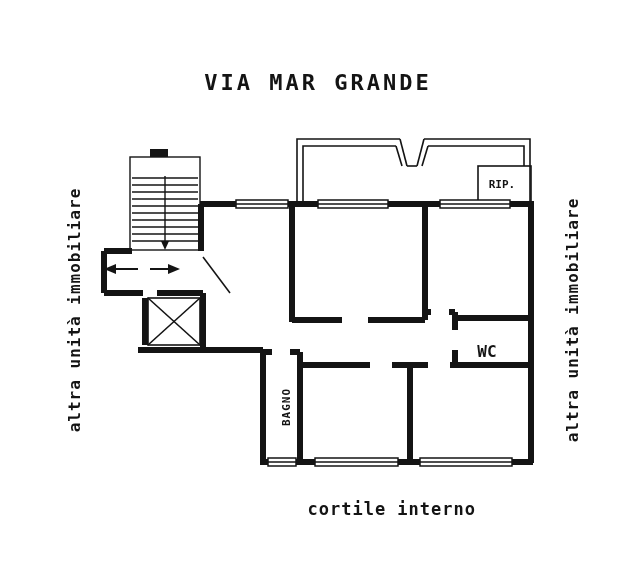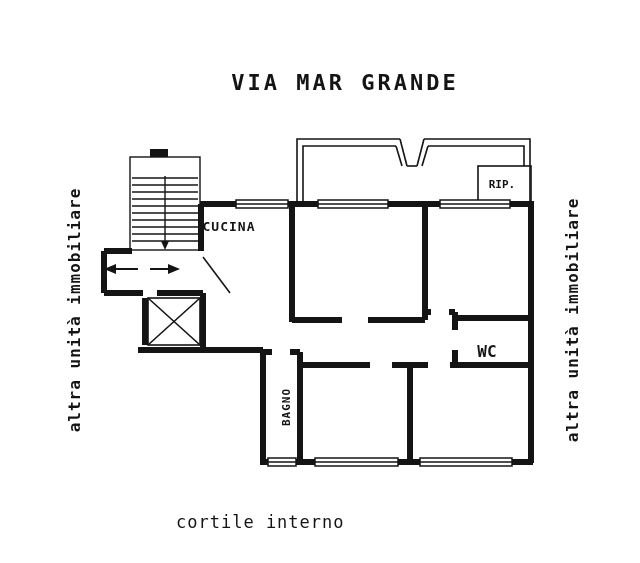--- a/index.html
+++ b/index.html
@@ -7,26 +7,26 @@
     position:relative;
     width:640px;height:563px;
     background:#ffffff;
     font-family:"DejaVu Sans Mono", monospace;
     color:#141414;
     overflow:hidden;
   }
   .plan-svg{position:absolute;left:0;top:0;}
   .lbl{position:absolute;white-space:nowrap;color:#141414;}
   .street-label{
-    left:145px;top:70px;width:400px;
+    left:118px;top:70px;width:400px;
     text-align:center;font-size:22px;font-weight:bold;letter-spacing:3px;
   }
   .courtyard-label{
-    left:176px;top:512px;width:300px;
-    text-align:left;font-size:17px;font-weight:normal;letter-spacing:1px;
+    left:176px;top:499px;width:300px;
+    text-align:right;font-size:17px;font-weight:bold;letter-spacing:1px;
   }
   .side-label{
     width:270px;height:22px;text-align:center;
     font-size:16px;font-weight:bold;letter-spacing:1px;
     transform:rotate(-90deg);
   }
   .side-label.left{left:-59px;top:299px;}
   .side-label.right{left:439px;top:309px;}
   .room-label{font-weight:bold;text-align:center;}
   .kitchen-label{left:179px;top:219px;width:100px;font-size:13px;letter-spacing:1px;}
@@ -156,18 +156,17 @@
     </g>
   </svg>
 
   <div class="lbl street-label">VIA MAR GRANDE</div>
 
   <div class="lbl side-label left">altra unità immobiliare</div>
   <div class="lbl side-label right">altra unità immobiliare</div>
 
   <div class="lbl courtyard-label">cortile interno</div>
 
-  <div class="lbl room-label kitchen-label">CUCINA</div>
   <div class="lbl room-label storage-label">RIP.</div>
   <div class="lbl room-label wc-label">WC</div>
   <div class="lbl room-label bath-label">BAGNO</div>
 
 </div>
 
 </body></html>

